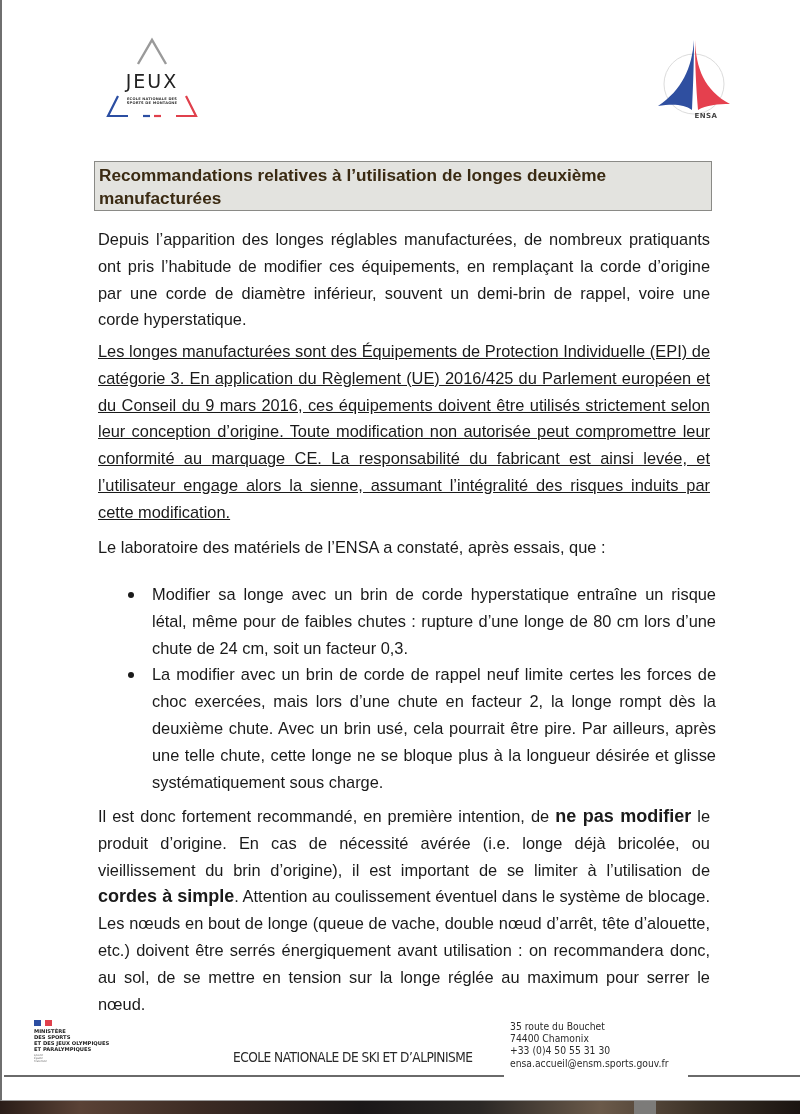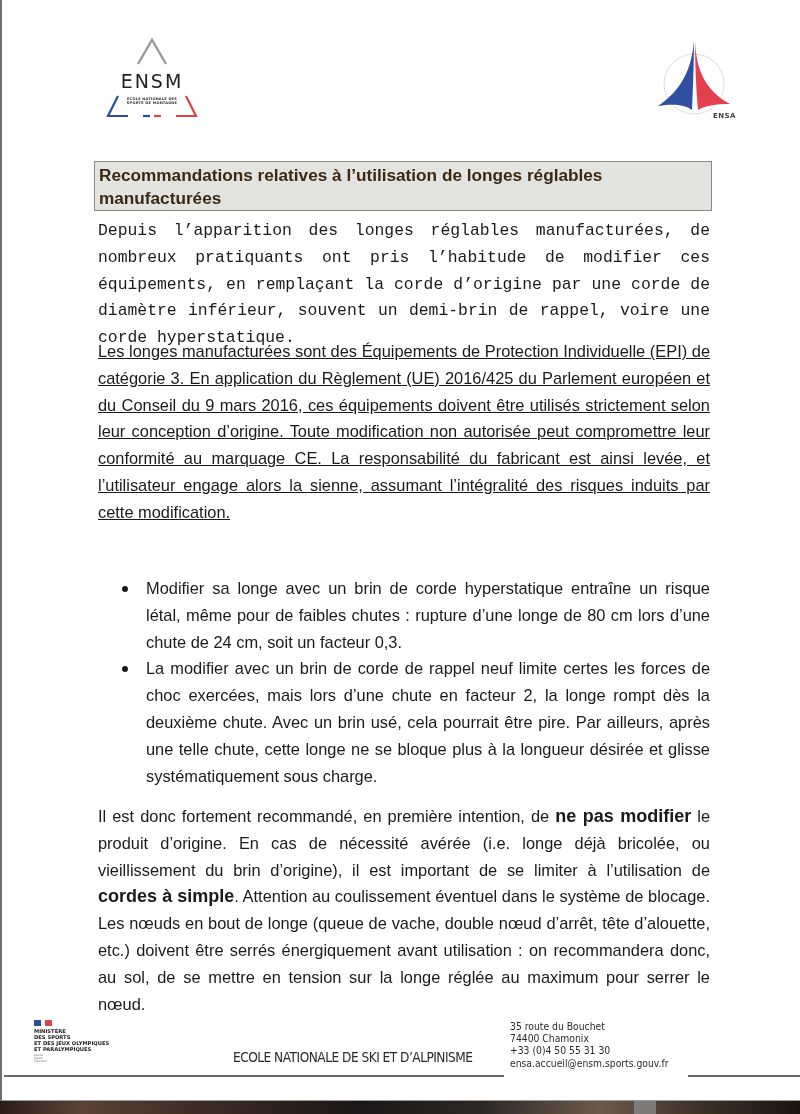--- a/index.html
+++ b/index.html
@@ -25,45 +25,45 @@
     .logo-ensm .ensm-word {
       position: absolute; left: 10px; top: 34px; width: 80px; text-align: center;
       font-family: "DejaVu Sans", sans-serif; font-size: 19px; letter-spacing: 2px; color: #222;
     }
     .logo-ensm .ensm-sub {
       position: absolute; left: 18px; top: 61px; width: 64px; text-align: center;
       font-size: 3.6px; line-height: 4.4px; letter-spacing: 0.2px; color: #333; font-weight: bold;
     }
     .logo-ensa { position: absolute; left: 650px; top: 38px; width: 84px; height: 95px; }
     .logo-ensa .ensa-word {
-      position: absolute; left: 0; top: 74px; width: 84px; text-align: right;
+      position: absolute; left: 12px; top: 74px; width: 84px; text-align: center;
       font-size: 7px; font-weight: bold; color: #444; letter-spacing: 0.5px;
     }
 
     
     .title-box {
       position: absolute; left: 92px; top: 161px; width: 618px; height: 50px;
       background: #e3e3df; border: 1.5px solid #8a8a86; box-sizing: border-box;
       padding: 2px 6px 0 4px;
     }
     .title-box h1 {
       margin: 0; font-family: "Liberation Sans", sans-serif; font-weight: bold;
       font-size: 17.2px; line-height: 23px; color: #3a2a12;
     }
 
     .body-text {
       position: absolute; left: 96px; width: 612px;
       font-family: "Liberation Sans", sans-serif; font-size: 16.4px; line-height: 26.8px;
       color: #1a1a1a; text-align: justify; margin: 0;
     }
-    .p1 { top: 218px; font-family: Liberation Mono, monospace; }
+    .p1 { top: 226px; }
     .p2 { top: 338px; text-decoration: underline; }
     .p3 { top: 534px; }
     .bullets {
-      position: absolute; left: 96px; top: 575px; width: 612px; margin: 0; padding: 0; list-style: none;
+      position: absolute; left: 96px; top: 575px; width: 612px; margin: 6px; padding: 0; list-style: none;
       font-family: "Liberation Sans", sans-serif; font-size: 16.4px; line-height: 26.8px; color: #1a1a1a;
     }
     .bullets li { position: relative; padding-left: 48px; text-align: justify; }
     .bullets li .dot {
       position: absolute; left: 24px; top: 11px; width: 6px; height: 6px; border-radius: 50%; background: #1a1a1a;
     }
     .p4 { top: 803px; }
     .p4 b { font-weight: bold; }
     .p4 .bold-big { font-size: 18px; }
 
@@ -103,42 +103,43 @@
 <div class="page">
 
   <div class="logo-ensm">
     <svg width="100" height="92" viewBox="0 0 100 92" style="position:absolute;left:0;top:0;">
       <polyline points="36,28 50,4 64,28" fill="none" stroke="#9a9a9a" stroke-width="2.4"></polyline>
       <polyline points="16,60 6,80 26,80" fill="none" stroke="#2b4ea2" stroke-width="2.2"></polyline>
       <polyline points="84,60 94,80 74,80" fill="none" stroke="#e0404c" stroke-width="2.2"></polyline>
       <line x1="41" y1="80" x2="48" y2="80" stroke="#2b4ea2" stroke-width="2.2"></line>
       <line x1="52" y1="80" x2="59" y2="80" stroke="#e0404c" stroke-width="2.2"></line>
     </svg>
-    <div class="ensm-word">ENSM</div>
+    <div class="ensm-word">JEUX</div>
     <div class="ensm-sub">
       <div>ECOLE NATIONALE DES</div>
       <div>SPORTS DE MONTAGNE</div>
     </div>
   </div>
 
   <div class="logo-ensa">
     <svg width="84" height="80" viewBox="0 0 84 80" style="position:absolute;left:0;top:0;">
       <circle cx="42" cy="46" r="30" fill="none" stroke="#dcdcdc" stroke-width="1"></circle>
       <path d="M42,2 C40,30 30,52 6,68 C20,66 32,66 40,72 C41,50 42,25 42,2 Z" fill="#2f4fa0"></path>
       <path d="M43,2 C44,30 52,52 78,66 C66,66 54,67 46,72 C44,50 43,25 43,2 Z" fill="#e5404e"></path>
     </svg>
     <div class="ensa-word">ENSA</div>
   </div>
 
   <div class="title-box">
-    <h1>Recommandations relatives à l’utilisation de longes réglables manufacturées</h1>
+    <h1>Recommandations relatives à l’utilisation de longes deuxième manufacturées</h1>
   </div>
 
   <p class="body-text p1">Depuis l’apparition des longes réglables manufacturées, de nombreux pratiquants ont pris l’habitude de modifier ces équipements, en remplaçant la corde d’origine par une corde de diamètre inférieur, souvent un demi-brin de rappel, voire une corde hyperstatique.</p>
   <p class="body-text p2">Les longes manufacturées sont des Équipements de Protection Individuelle (EPI) de catégorie 3. En application du Règlement (UE) 2016/425 du Parlement européen et du Conseil du 9 mars 2016, ces équipements doivent être utilisés strictement selon leur conception d’origine. Toute modification non autorisée peut compromettre leur conformité au marquage CE. La responsabilité du fabricant est ainsi levée, et l’utilisateur engage alors la sienne, assumant l’intégralité des risques induits par cette modification.</p>
+  <p class="body-text p3">Le laboratoire des matériels de l’ENSA a constaté, après essais, que :</p>
 
   <ul class="bullets">
     <li>
       <span class="dot"></span>
       <span>Modifier sa longe avec un brin de corde hyperstatique entraîne un risque létal, même pour de faibles chutes : rupture d’une longe de 80 cm lors d’une chute de 24 cm, soit un facteur 0,3.</span>
     </li>
     <li>
       <span class="dot"></span>
       <span>La modifier avec un brin de corde de rappel neuf limite certes les forces de choc exercées, mais lors d’une chute en facteur 2, la longe rompt dès la deuxième chute. Avec un brin usé, cela pourrait être pire. Par ailleurs, après une telle chute, cette longe ne se bloque plus à la longueur désirée et glisse systématiquement sous charge.</span>
     </li>

